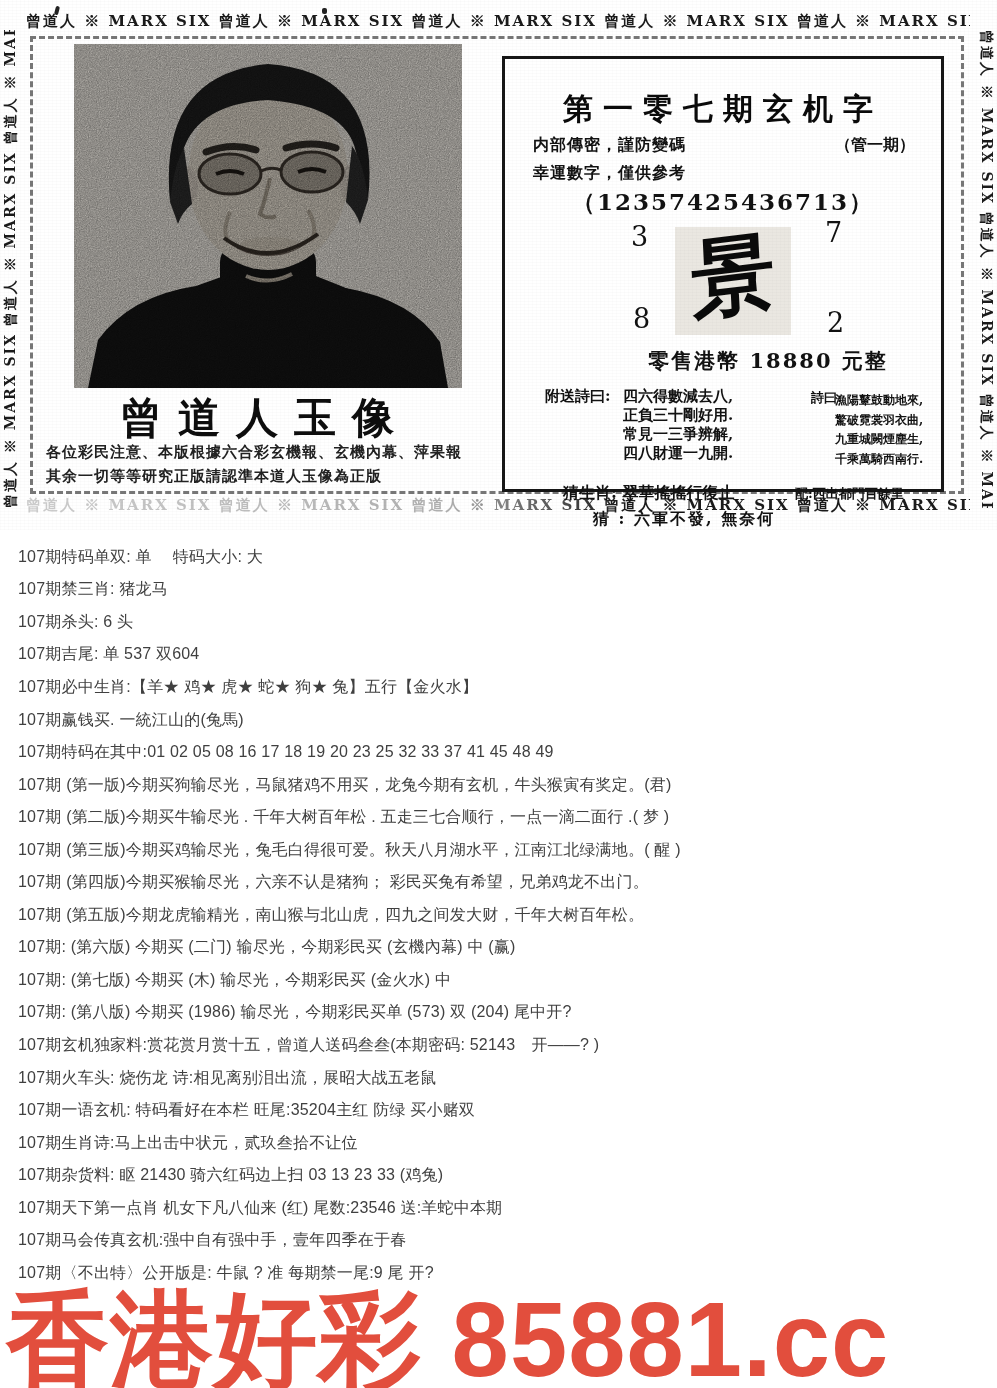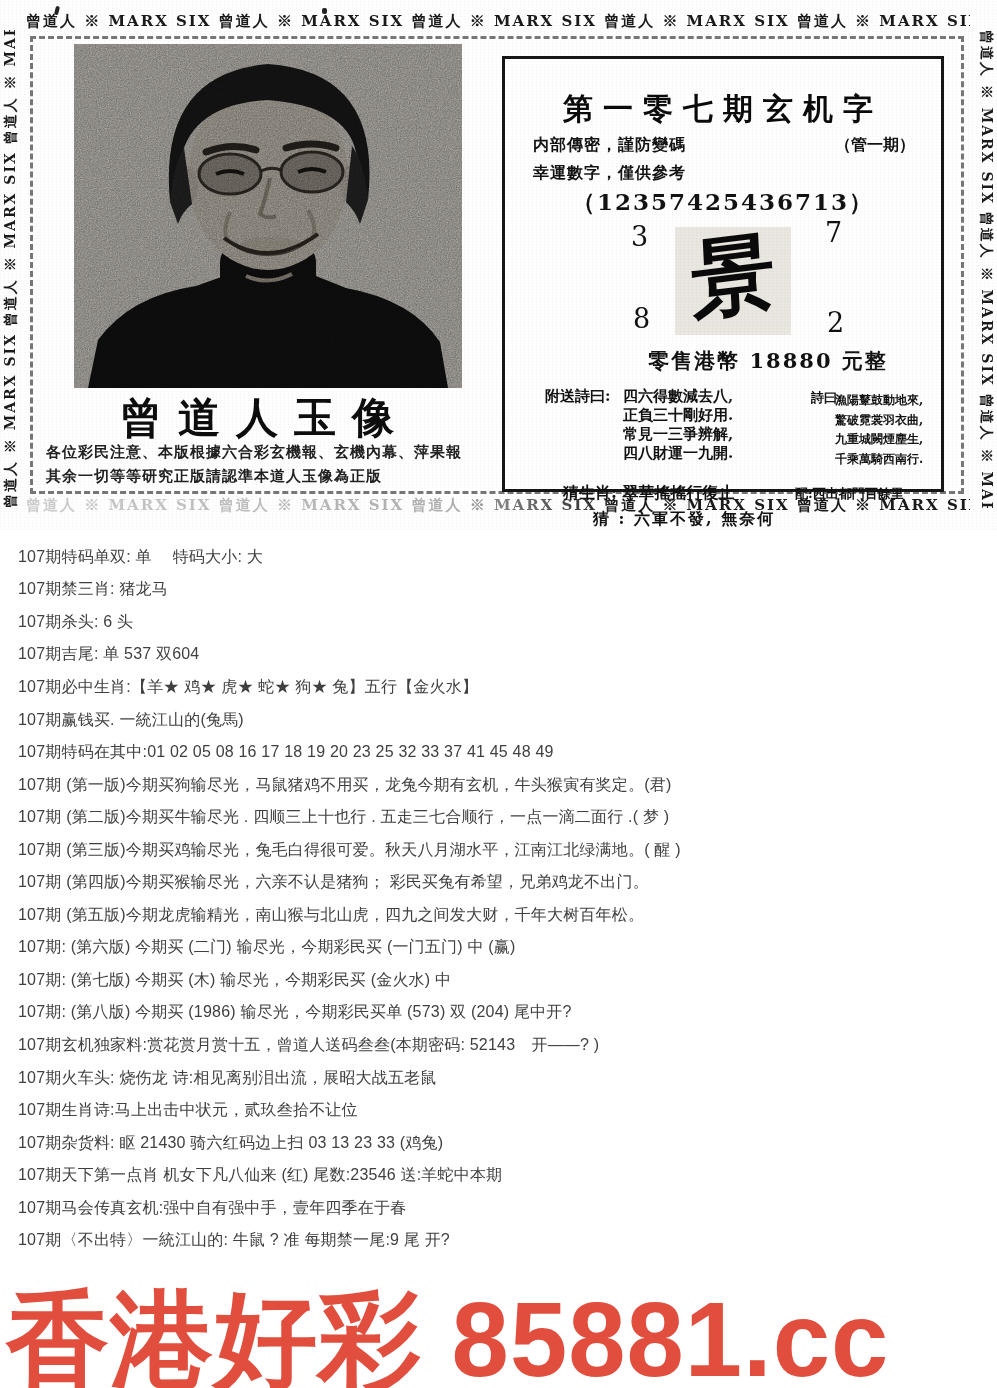--- a/index.html
+++ b/index.html
@@ -197,31 +197,32 @@
 
   <div class="plines">
       <div class="pline">107期特码单双: 单　 特码大小: 大</div>
       <div class="pline">107期禁三肖: 猪龙马</div>
       <div class="pline">107期杀头: 6 头</div>
       <div class="pline">107期吉尾: 单 537 双604</div>
       <div class="pline">107期必中生肖:【羊★ 鸡★ 虎★ 蛇★ 狗★ 兔】五行【金火水】</div>
       <div class="pline">107期赢钱买. 一統江山的(兔馬)</div>
       <div class="pline">107期特码在其中:01 02 05 08 16 17 18 19 20 23 25 32 33 37 41 45 48 49</div>
       <div class="pline">107期 (第一版)今期买狗输尽光，马鼠猪鸡不用买，龙兔今期有玄机，牛头猴寅有奖定。(君)</div>
-      <div class="pline">107期 (第二版)今期买牛输尽光 . 四顺三上十也行 . 五走三七合顺行，一点一滴二面行 .( 梦 )</div>
+      <div class="pline">107期 (第二版)今期买牛输尽光 . 千年大树百年松 . 五走三七合顺行，一点一滴二面行 .( 梦 )</div>
       <div class="pline">107期 (第三版)今期买鸡输尽光，兔毛白得很可爱。秋天八月湖水平，江南江北绿满地。( 醒 )</div>
       <div class="pline">107期 (第四版)今期买猴输尽光，六亲不认是猪狗； 彩民买兔有希望，兄弟鸡龙不出门。</div>
       <div class="pline">107期 (第五版)今期龙虎输精光，南山猴与北山虎，四九之间发大财，千年大树百年松。</div>
-      <div class="pline">107期: (第六版) 今期买 (二门) 输尽光，今期彩民买 (一门五门) 中 (赢)</div>
+      <div class="pline">107期: (第六版) 今期买 (二门) 输尽光，今期彩民买 (玄機內幕) 中 (赢)</div>
       <div class="pline">107期: (第七版) 今期买 (木) 输尽光，今期彩民买 (金火水) 中</div>
       <div class="pline">107期: (第八版) 今期买 (1986) 输尽光，今期彩民买单 (573)  双 (204) 尾中开?</div>
       <div class="pline">107期玄机独家料:赏花赏月赏十五，曾道人送码叁叁(本期密码: 52143　开——? )</div>
       <div class="pline">107期火车头: 烧伤龙  诗:相见离别泪出流，展昭大战五老鼠</div>
+      <div class="pline">107期一语玄机: 特码看好在本栏  旺尾:35204主红  防绿 买小赌双</div>
       <div class="pline">107期生肖诗:马上出击中状元，贰玖叁拾不让位</div>
       <div class="pline">107期杂货料: 眍  21430  骑六红码边上扫  03 13 23 33  (鸡兔)</div>
       <div class="pline">107期天下第一点肖  机女下凡八仙来    (红)  尾数:23546 送:羊蛇中本期</div>
       <div class="pline">107期马会传真玄机:强中自有强中手，壹年四季在于春</div>
-      <div class="pline">107期〈不出特〉一統江山的:  牛鼠  ?  准  每期禁一尾:9  尾 开?</div>
+      <div class="pline">107期〈不出特〉公开版是:  牛鼠  ?  准  每期禁一尾:9  尾 开?</div>
     </div>
 
   <div class="watermark">香港好彩 85881.cc</div>
 
 </div>
 
 </body></html>

